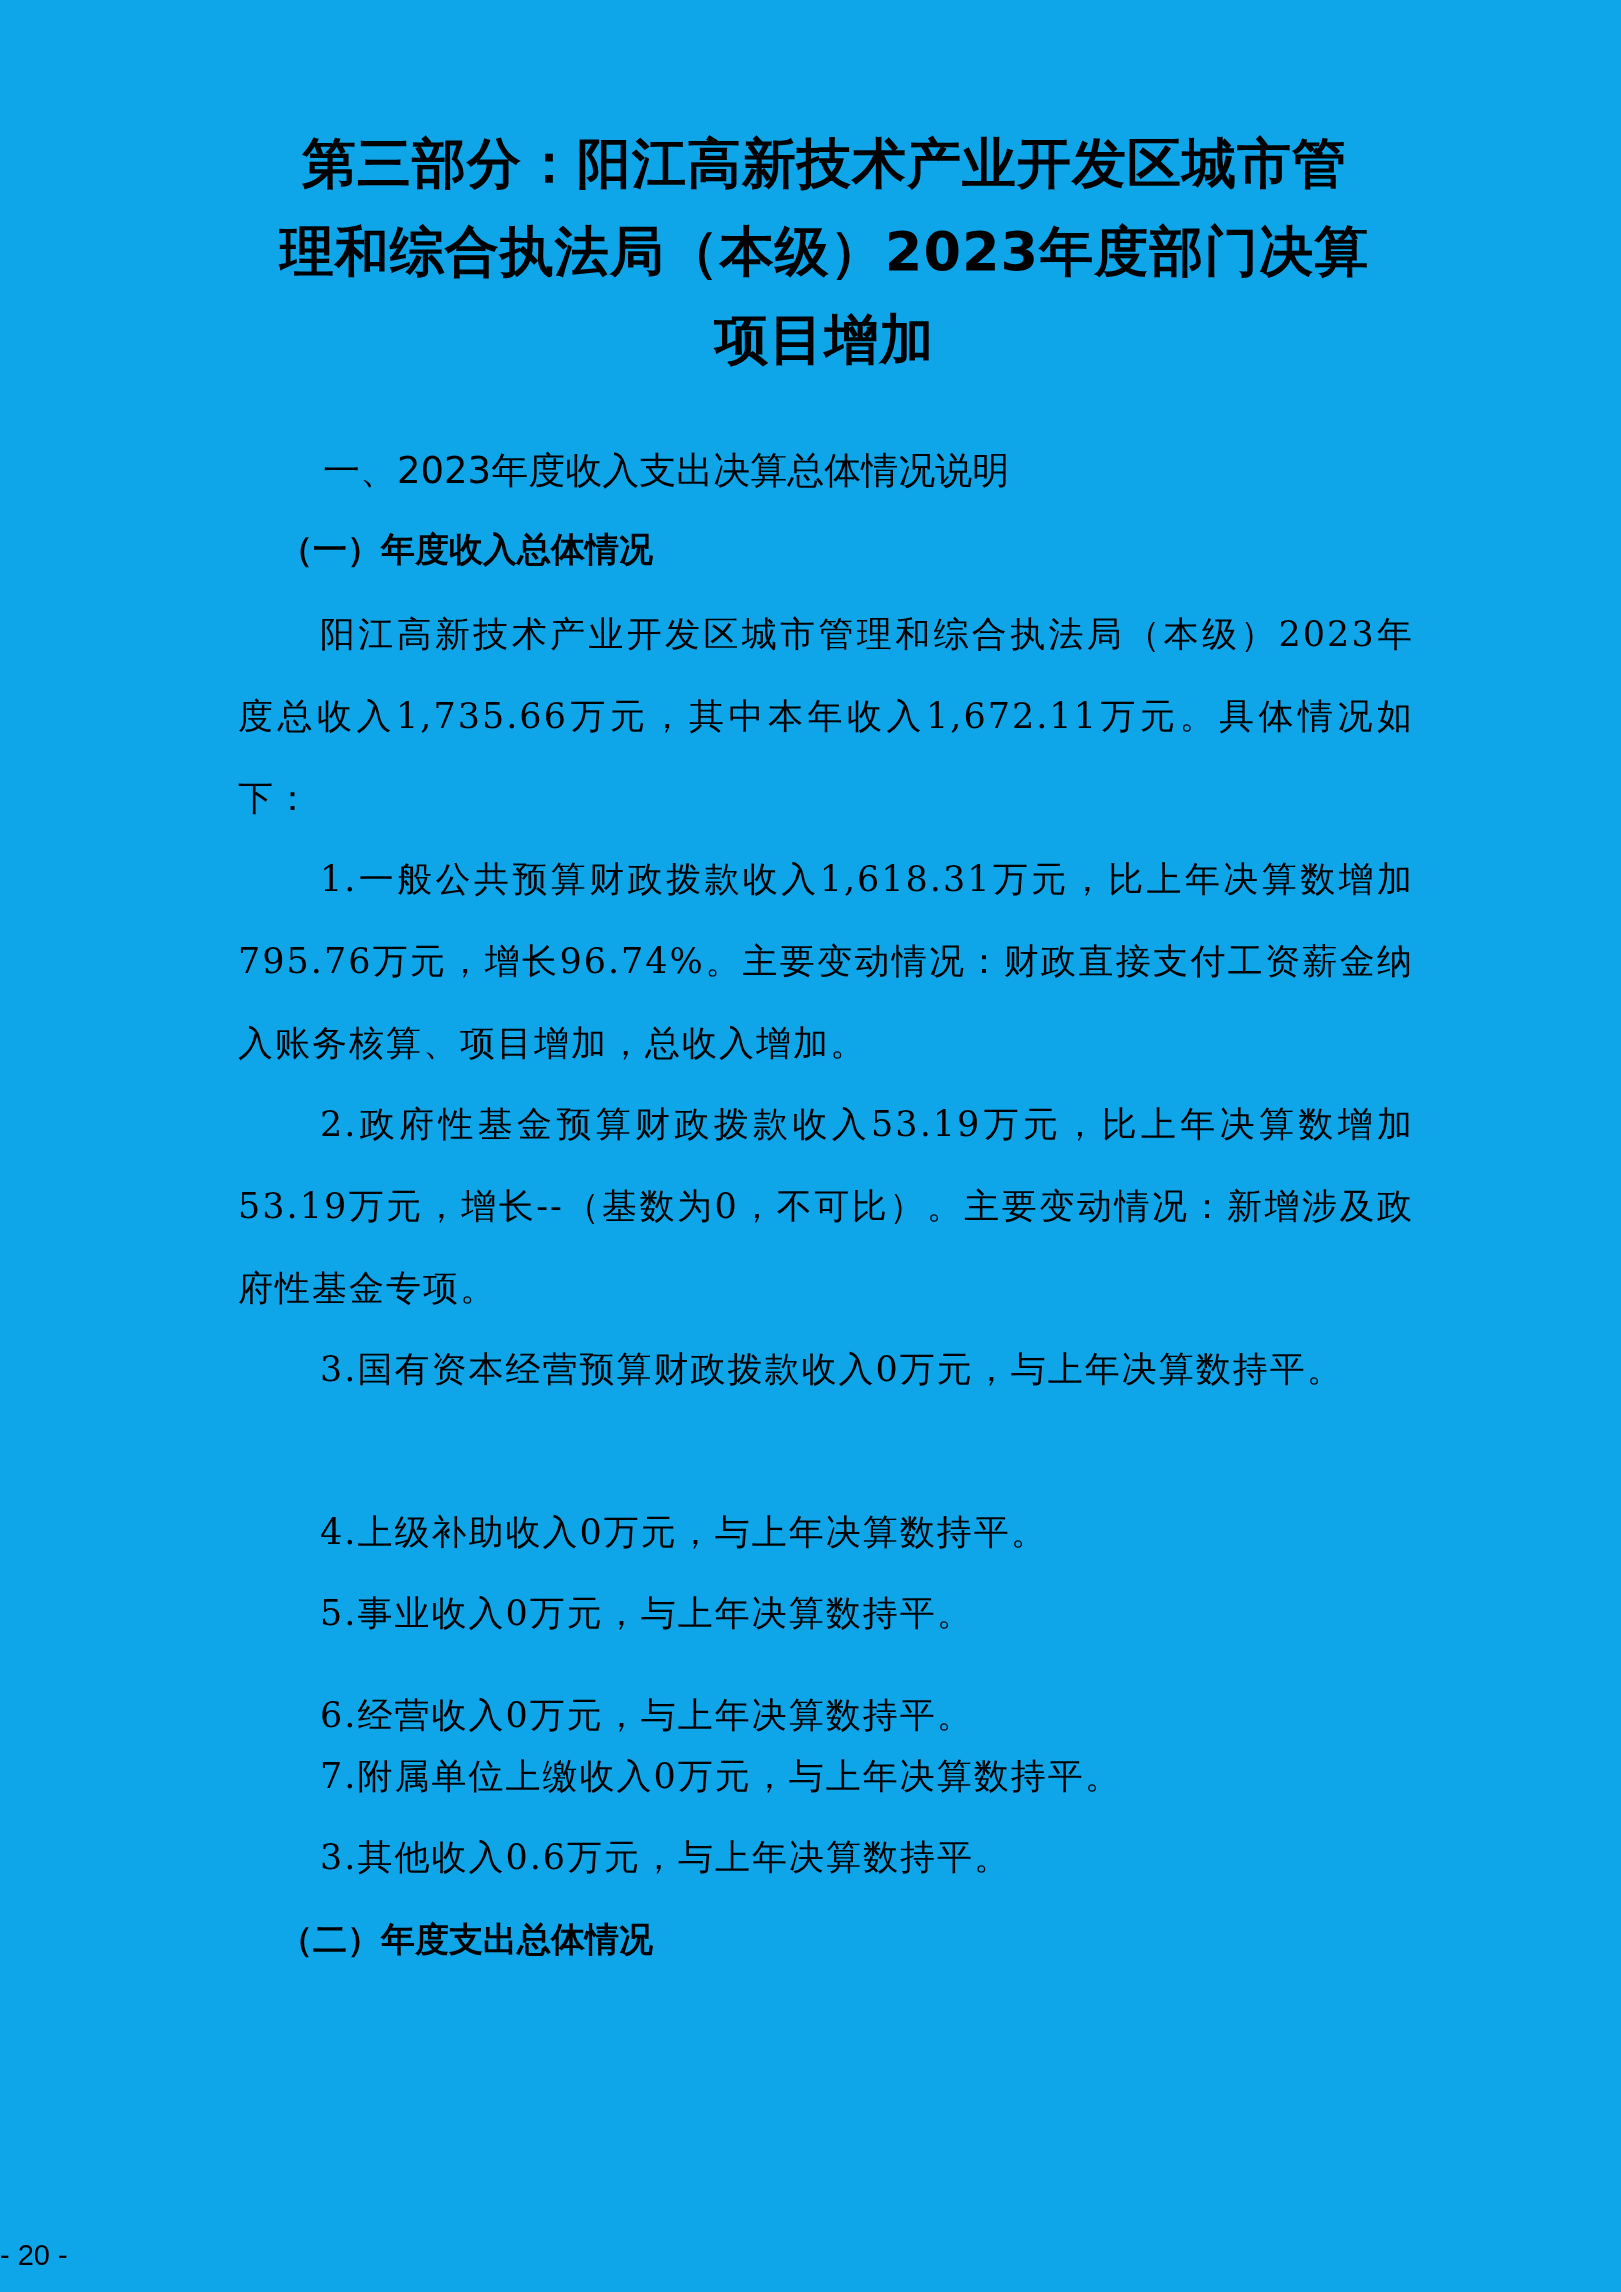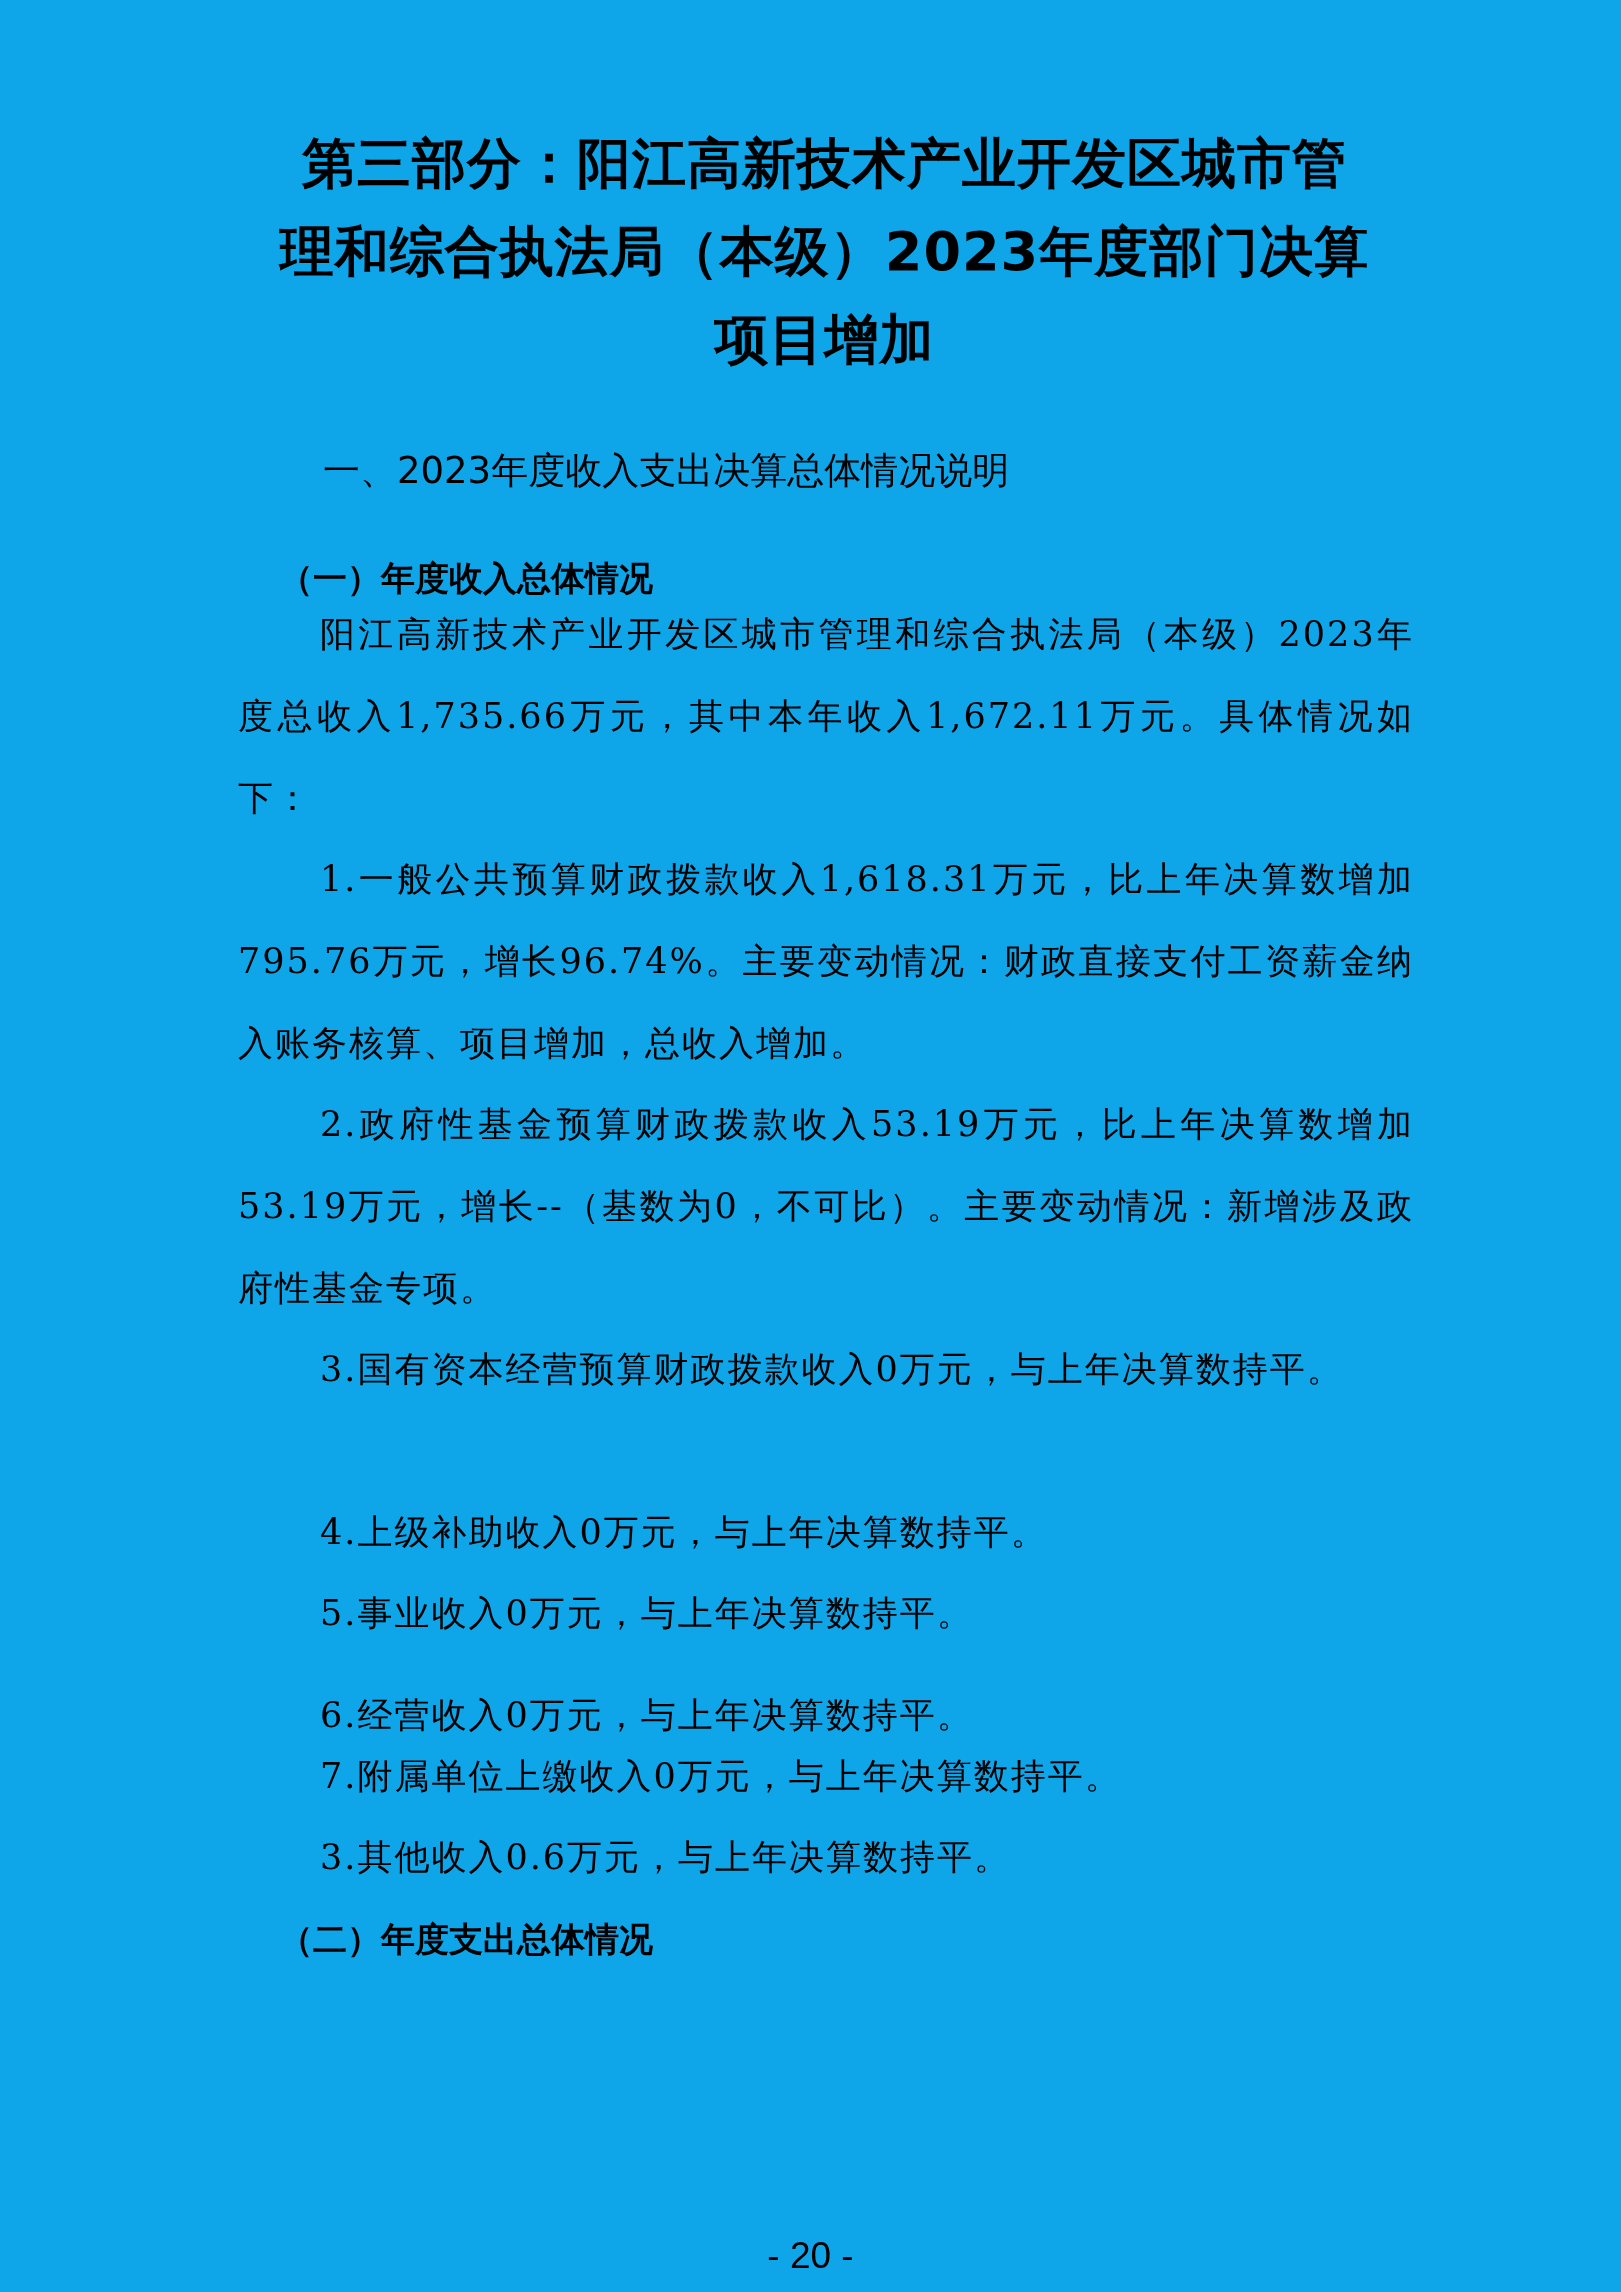--- a/index.html
+++ b/index.html
@@ -61,40 +61,39 @@
       line-height: 82px;
       text-align: justify;
       text-indent: 82px;
       letter-spacing: 2px;
     }
     .footer {
       position: absolute;
       left: 0;
       width: 1621px;
       top: 2238px;
-      text-align: center;
       font-family: "Liberation Sans", "DejaVu Sans", sans-serif;
-      font-size: 37px;
+      font-size: 29px;
       line-height: 35px;
     }
   </style>
 </head>
 <body>
 
 <div class="page">
 
   <div class="title">
     <span>第三部分：阳江高新技术产业开发区城市管</span>
     <span>理和综合执法局（本级）2023年度部门决算</span>
     <span>项目增加</span>
   </div>
 
   <div class="h1">一、2023年度收入支出决算总体情况说明</div>
 
-  <div class="h2" style="top:555px;">（一）年度收入总体情况</div>
+  <div class="h2" style="top:526px;">（一）年度收入总体情况</div>
 
   <div class="para" style="top:593px;">阳江高新技术产业开发区城市管理和综合执法局（本级）2023年度总收入1,735.66万元，其中本年收入1,672.11万元。具体情况如下：</div>
 
   <div class="para" style="top:838px;">1.一般公共预算财政拨款收入1,618.31万元，比上年决算数增加795.76万元，增长96.74%。主要变动情况：财政直接支付工资薪金纳入账务核算、项目增加，总收入增加。</div>
 
   <div class="para" style="top:1083px;">2.政府性基金预算财政拨款收入53.19万元，比上年决算数增加53.19万元，增长--（基数为0，不可比）。主要变动情况：新增涉及政府性基金专项。</div>
 
   <div class="para" style="top:1328px;">3.国有资本经营预算财政拨款收入0万元，与上年决算数持平。</div>
 
   <div class="para" style="top:1491px;">4.上级补助收入0万元，与上年决算数持平。</div>

